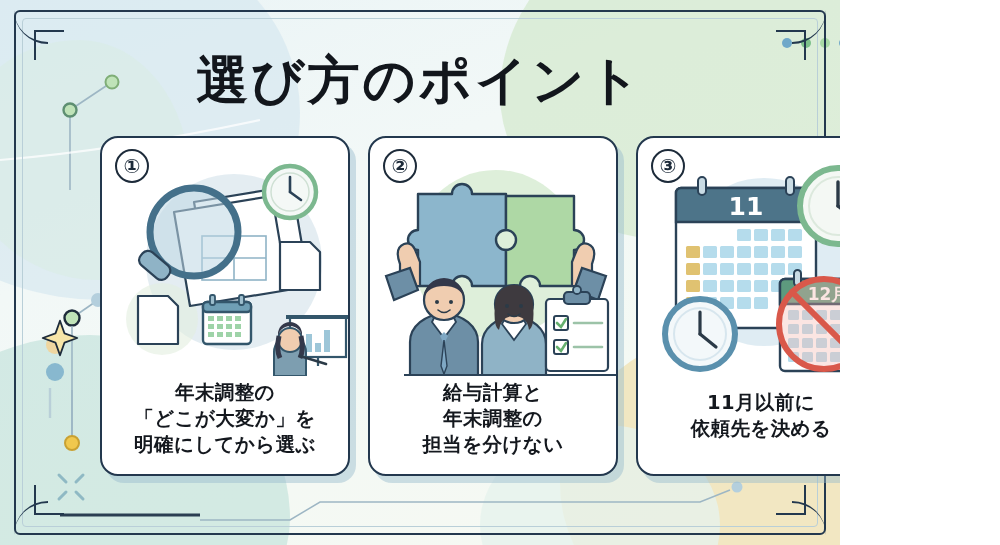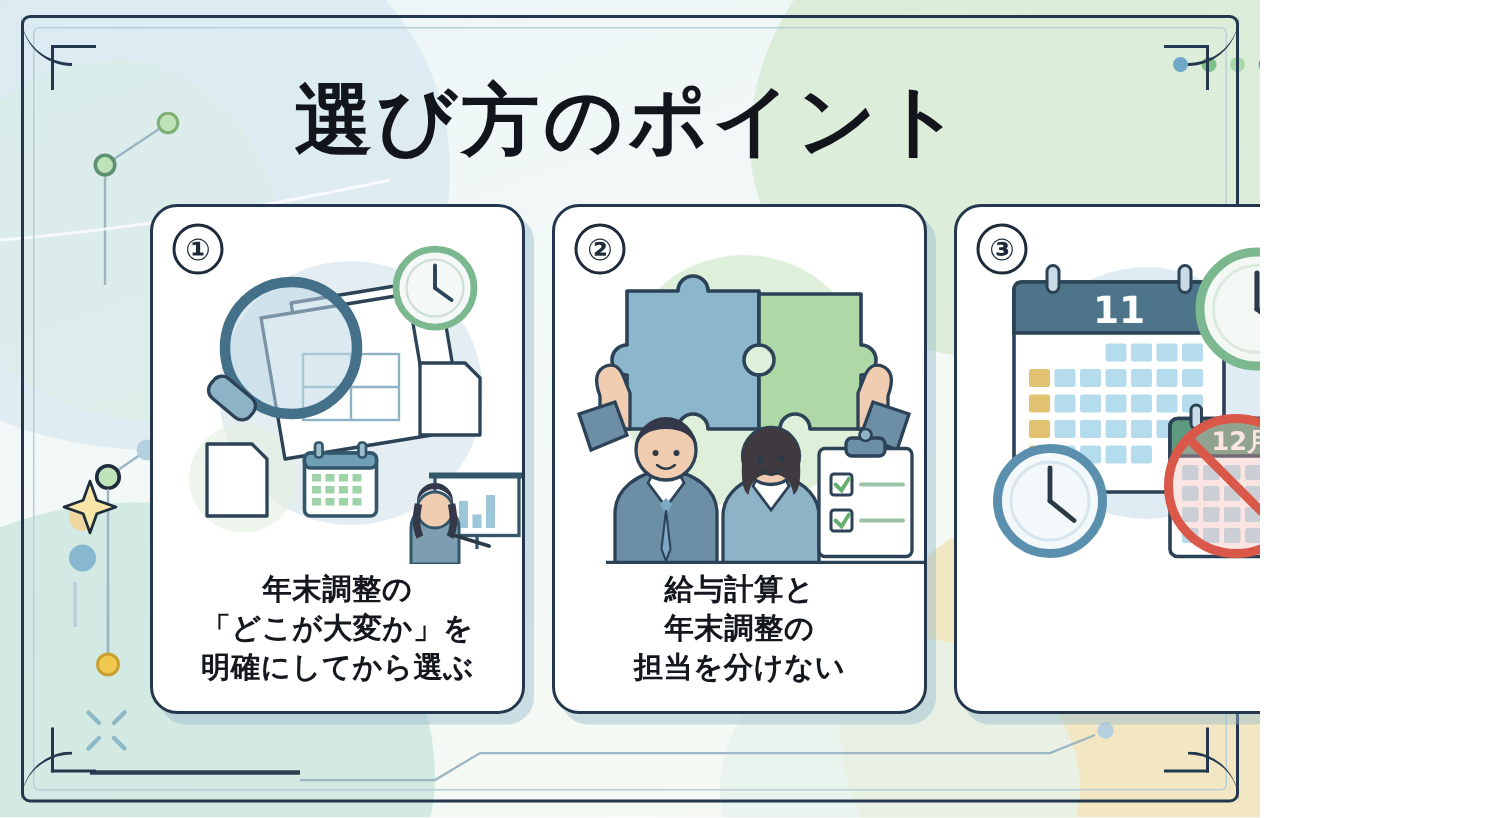--- a/index.html
+++ b/index.html
@@ -437,16 +437,18 @@
               <rect x="192" y="208" width="11" height="10" rx="1.5"></rect>
           </g>
 
           <g>
             <circle cx="186" cy="180" r="45" fill="#f4b5ad" opacity=".35"></circle>
             <circle cx="186" cy="180" r="45" fill="none" stroke="#d9584a" stroke-width="6"></circle>
             <line x1="154" y1="148" x2="218" y2="212" stroke="#d9584a" stroke-width="6" stroke-linecap="round"></line>
           </g>
         </g>
       </svg>
+      <div class="caption">11月以前に
+依頼先を決める</div>
     </div>
 
   </div>
 </div>
 
 </body></html>

